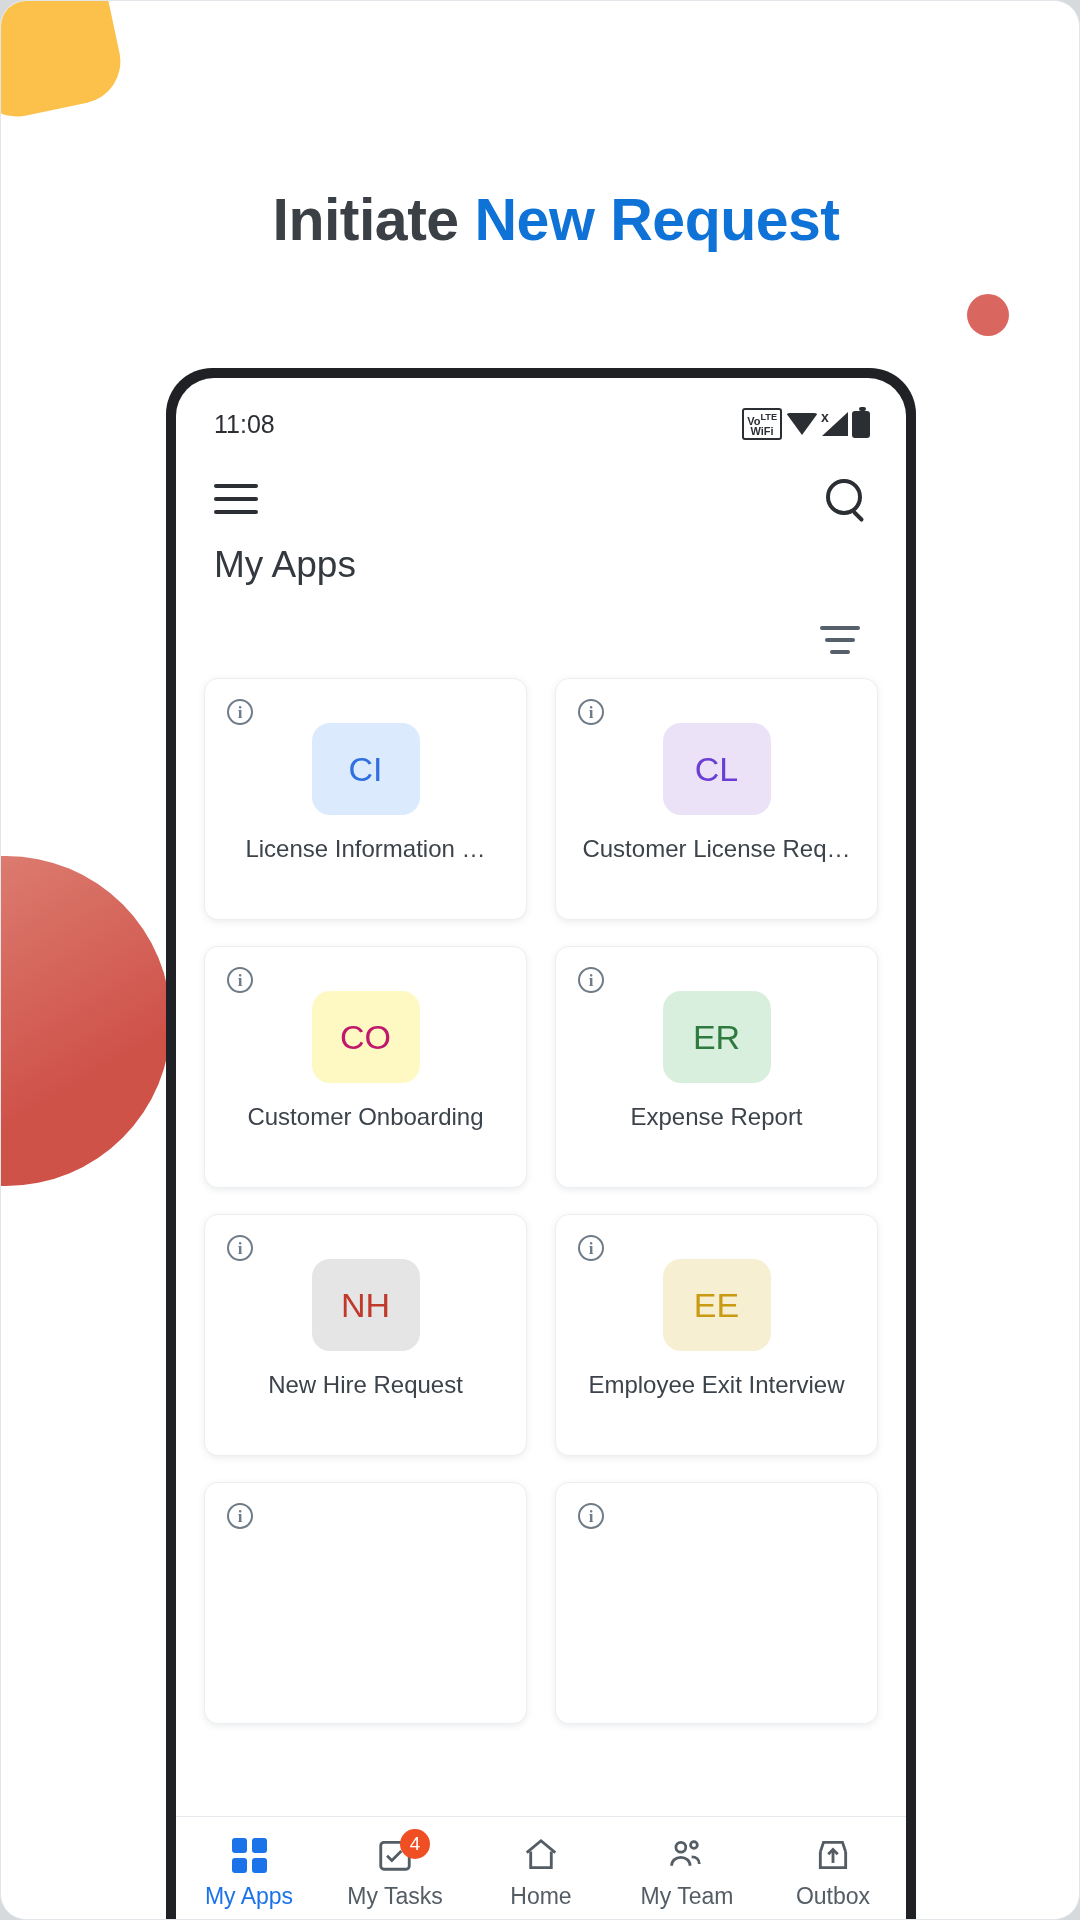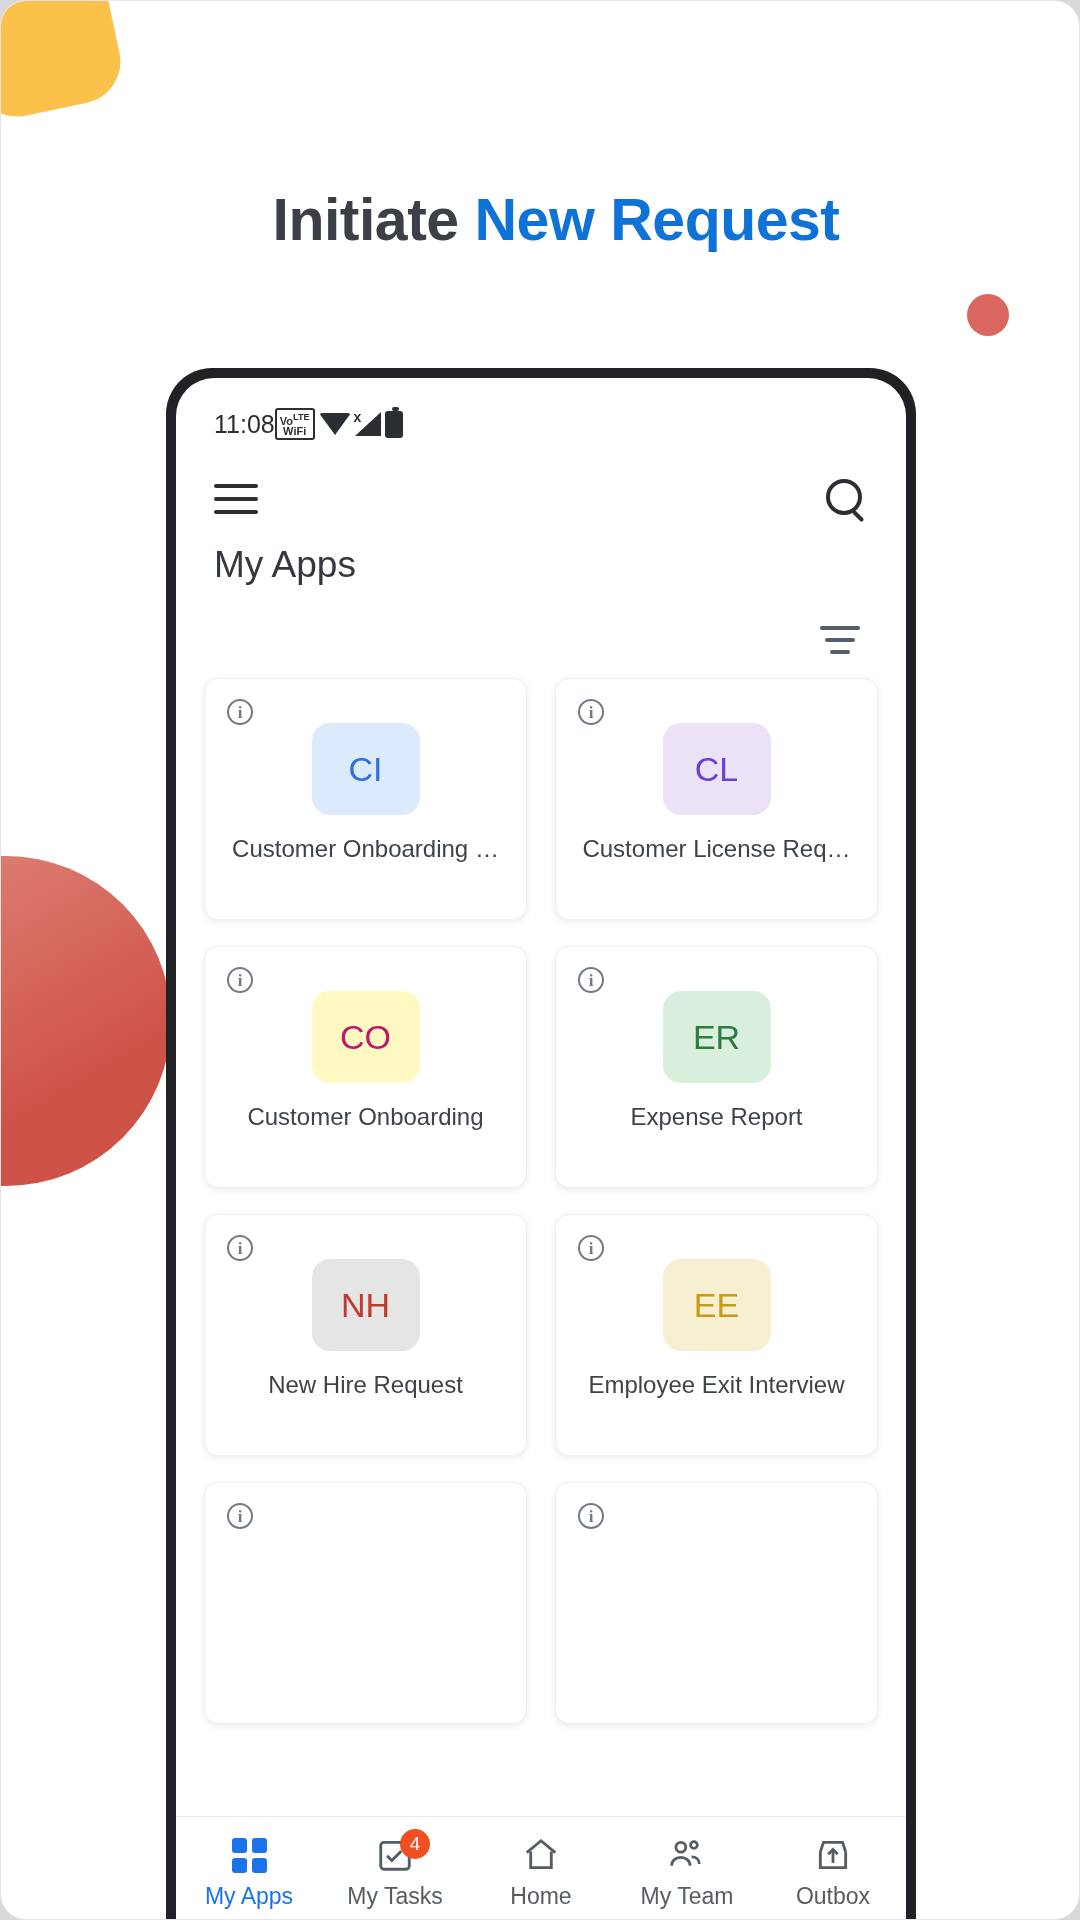--- a/index.html
+++ b/index.html
@@ -72,21 +72,21 @@
   .screen {
     position: relative;
     width: 730px; height: 1550px;
     background: #ffffff;
     border-radius: 38px 38px 0 0;
     overflow: hidden;
   }
 
   
   .statusbar {
-    display: flex; align-items: center; justify-content: flex-start;
+    display: flex; align-items: center; justify-content: space-between;
     padding: 24px 36px 6px 38px;
     height: 74px;
   }
   .clock { font-size: 25px; color: #2b2f33; }
   .status-icons { display: flex; align-items: center; gap: 4px; }
   .ic-volte {
     font-size: 11px; line-height: 10px; color: #2b2f33;
     border: 2px solid #2b2f33; border-radius: 3px;
     padding: 2px 3px; text-align: center; font-weight: bold;
   }
@@ -274,21 +274,21 @@
             <span></span>
             <span></span>
         </div>
       </div>
 
       <div class="grid">
 
         <div class="card">
           <div class="info-ic">i</div>
           <div class="tile" style="background:#dbeafc;color:#2f6fe0">CI</div>
-          <div class="card-label">Customer Onboarding …</div>
+          <div class="card-label">License Information …</div>
         </div>
 
         <div class="card">
           <div class="info-ic">i</div>
           <div class="tile" style="background:#ece2f8;color:#6b3fd4">CL</div>
           <div class="card-label">Customer License Req…</div>
         </div>
 
         <div class="card">
           <div class="info-ic">i</div>

